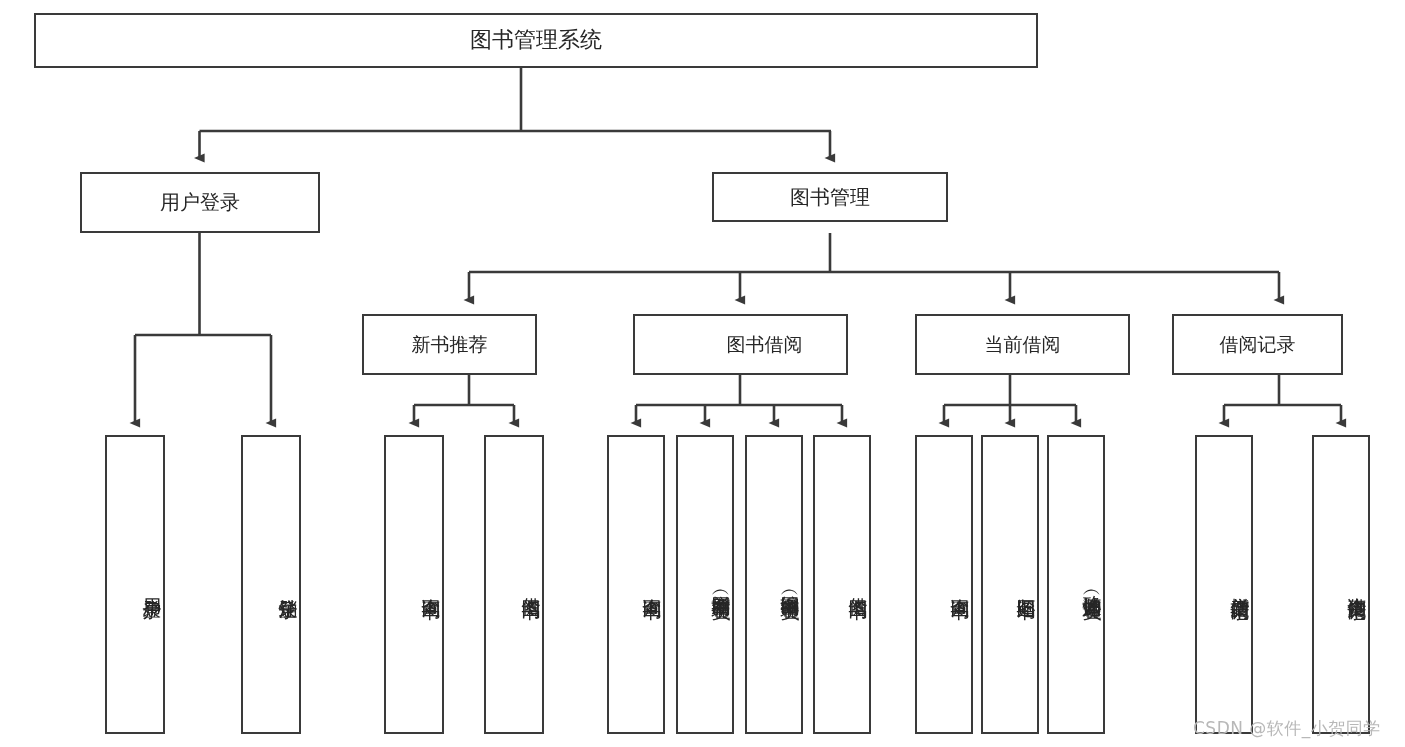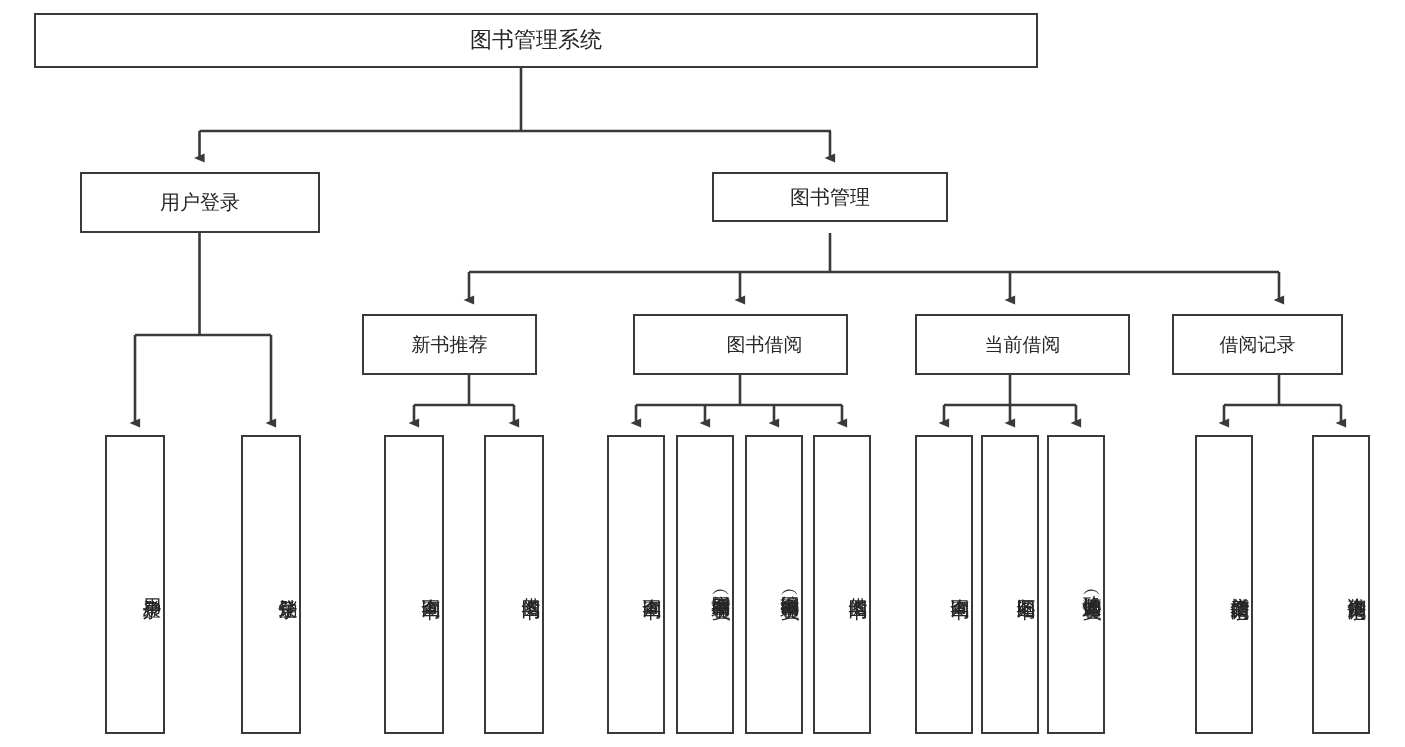--- a/index.html
+++ b/index.html
@@ -188,14 +188,15 @@
     <span class="vtxt">确认归还（管理员）</span>
   </div>
 
   <div class="node v" style="left:1195px; top:435px; width:58px; height:299px;">
     <span class="vtxt">新增借阅记录</span>
   </div>
   <div class="node v" style="left:1312px; top:435px; width:58px; height:299px;">
     <span class="vtxt">查询借阅记录</span>
   </div>
 
+  <div class="watermark" style="left:1193px; top:717px;">CSDN @软件_小贺同学</div>
 
 </div>
 
 </body></html>

